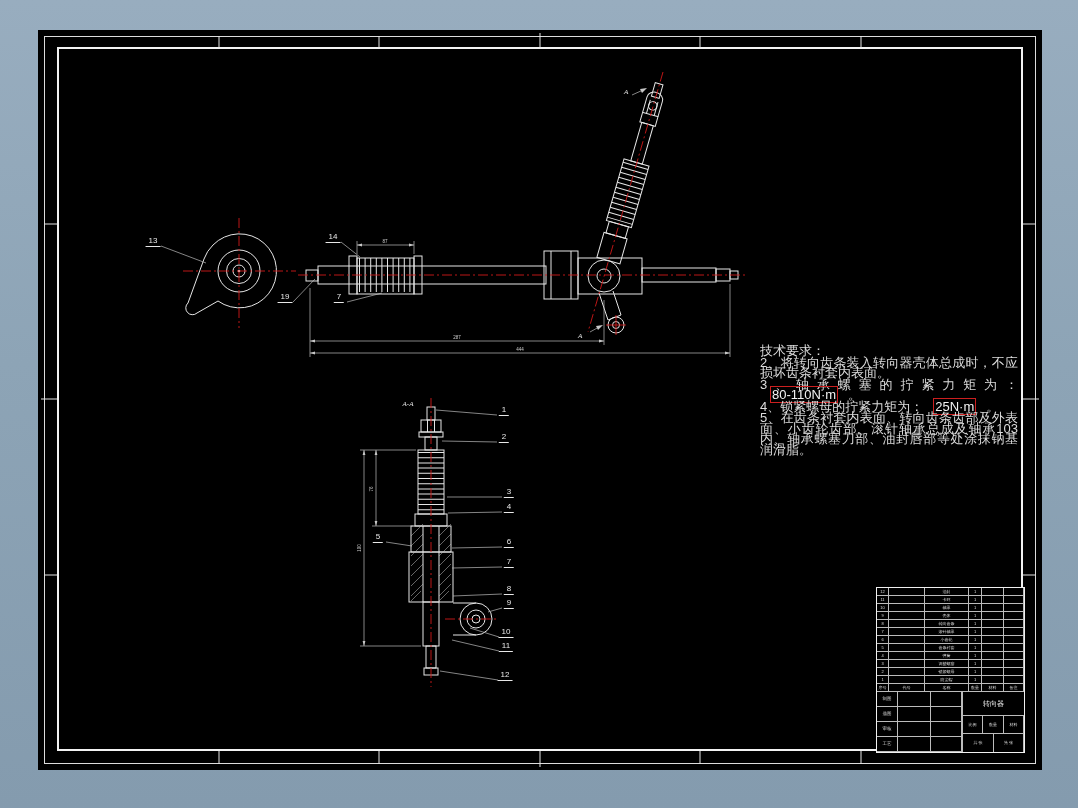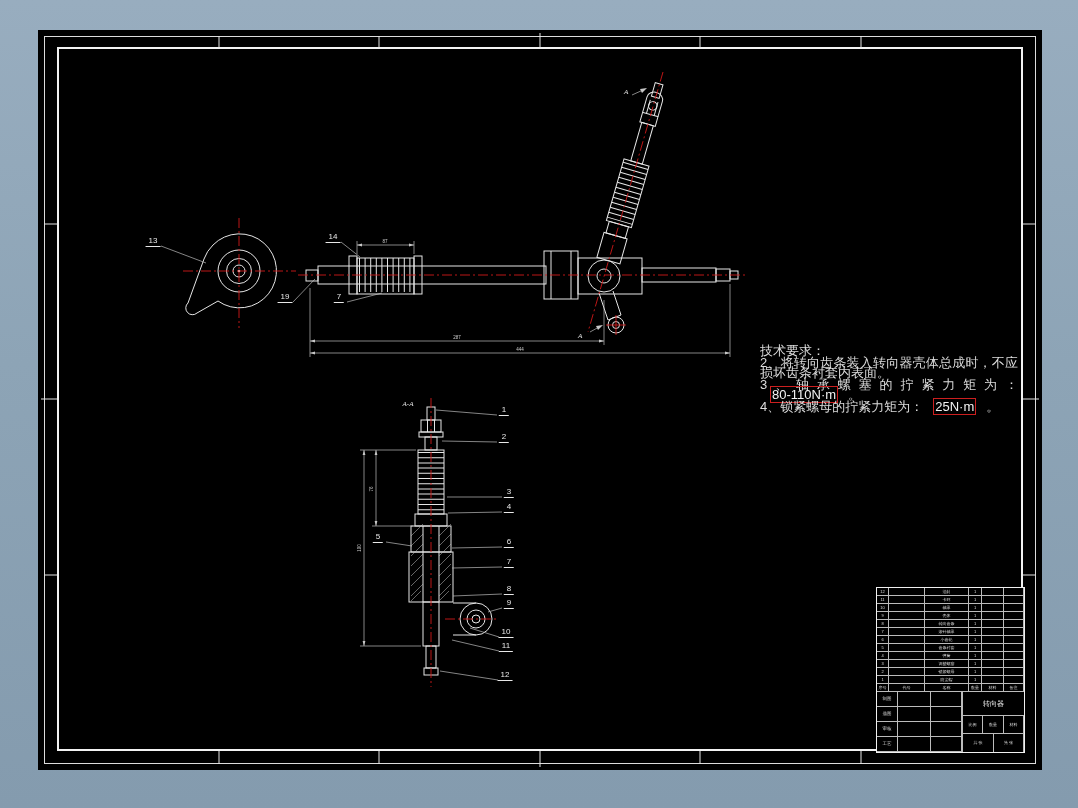--- a/index.html
+++ b/index.html
@@ -241,20 +241,21 @@
     <div class="callout" style="left:506px;top:627px;">10</div>
     <div class="callout" style="left:506px;top:641px;">11</div>
     <div class="callout" style="left:505px;top:670px;">12</div>
   </div>
 
   <div class="tech">
     <div class="t-line">技术要求：</div>
     <div class="t-line">2、将转向齿条装入转向器壳体总成时，不应损坏齿条衬套内表面。</div>
     <div class="t-line"><span>3、轴承螺塞的拧紧力矩为：</span><span class="torque">80-110N·m</span><span>。</span></div>
     <div class="t-line"><span>4、锁紧螺母的拧紧力矩为：</span><span class="torque">25N·m</span><span>。</span></div>
+    <div class="t-line">5、在齿条衬套内表面、转向齿条齿部及外表面、小齿轮齿部、滚针轴承总成及轴承103内、轴承螺塞刀部、油封唇部等处涂抹钠基润滑脂。</div>
   </div>
 
   <div class="tblock">
     <div class="bom">
       <span>12</span>
         <span></span>
         <span>油封</span>
         <span>1</span>
         <span></span>
         <span></span>

